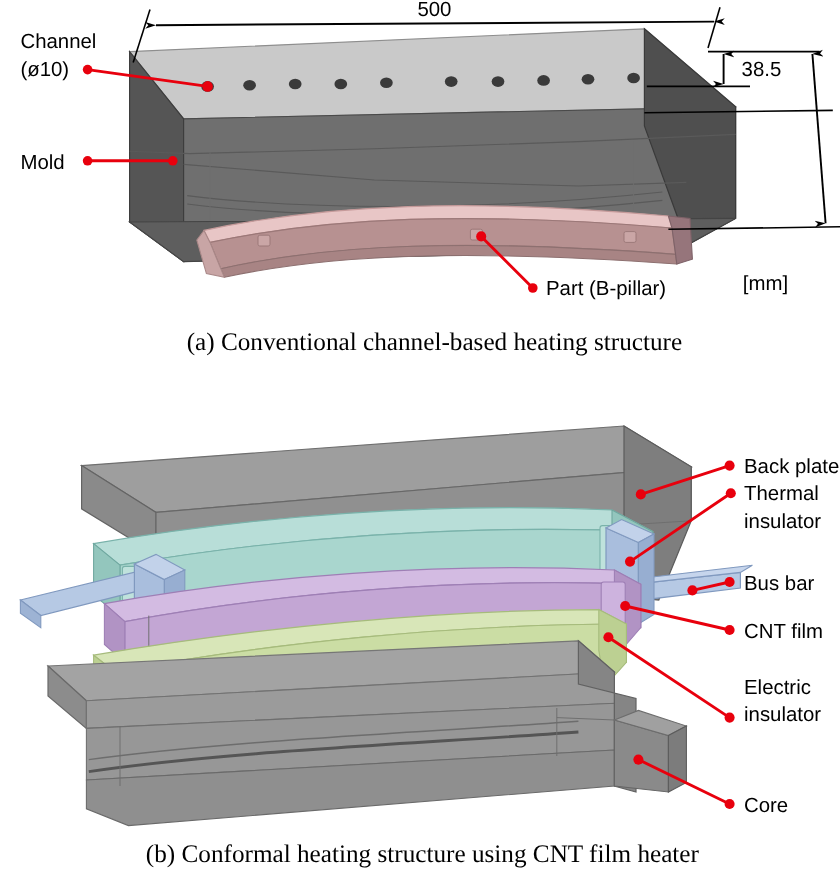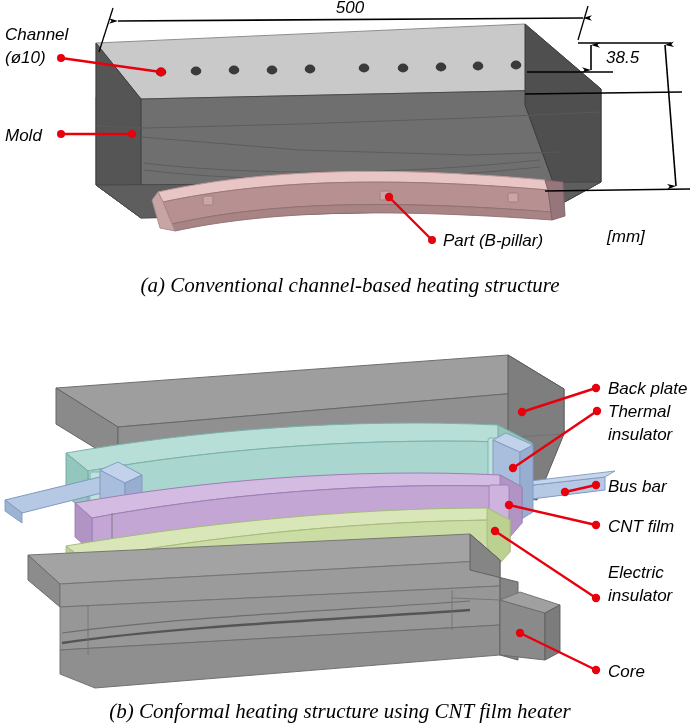--- a/index.html
+++ b/index.html
@@ -1,18 +1,18 @@
 <!DOCTYPE html>
 <html><head>
 <meta charset="utf-8">
 <style>
   html,body{margin:0;padding:0;background:#ffffff;}
   body{width:700px;height:725px;position:relative;overflow:hidden;
        font-family:"Liberation Sans", sans-serif;color:#000;}
-  .fig{position:absolute;left:0;top:0;width:592px;height:725px;font-style:italic;}
+  .fig{position:absolute;left:12px;top:0;width:592px;height:725px;}
   svg{display:block;}
   .lbl{font-family:"Liberation Sans", sans-serif;font-size:17px;fill:#000;}
   .lbl-dim{font-family:"Liberation Sans", sans-serif;font-size:17px;fill:#000;}
   .cap{font-family:"Liberation Serif", serif;font-size:21px;fill:#000;}
   .leader{stroke:#e8000d;stroke-width:2.4;fill:none;stroke-linecap:round;}
   .ldot{fill:#e8000d;}
   .dimline{stroke:#000;stroke-width:1.6;fill:none;}
   .thin{stroke:#000;stroke-width:1.3;fill:none;}
   .edge{stroke:#5a5a5a;stroke-width:0.9;fill:none;}
   .edge2{stroke:#6e6e6e;stroke-width:0.8;fill:none;}

